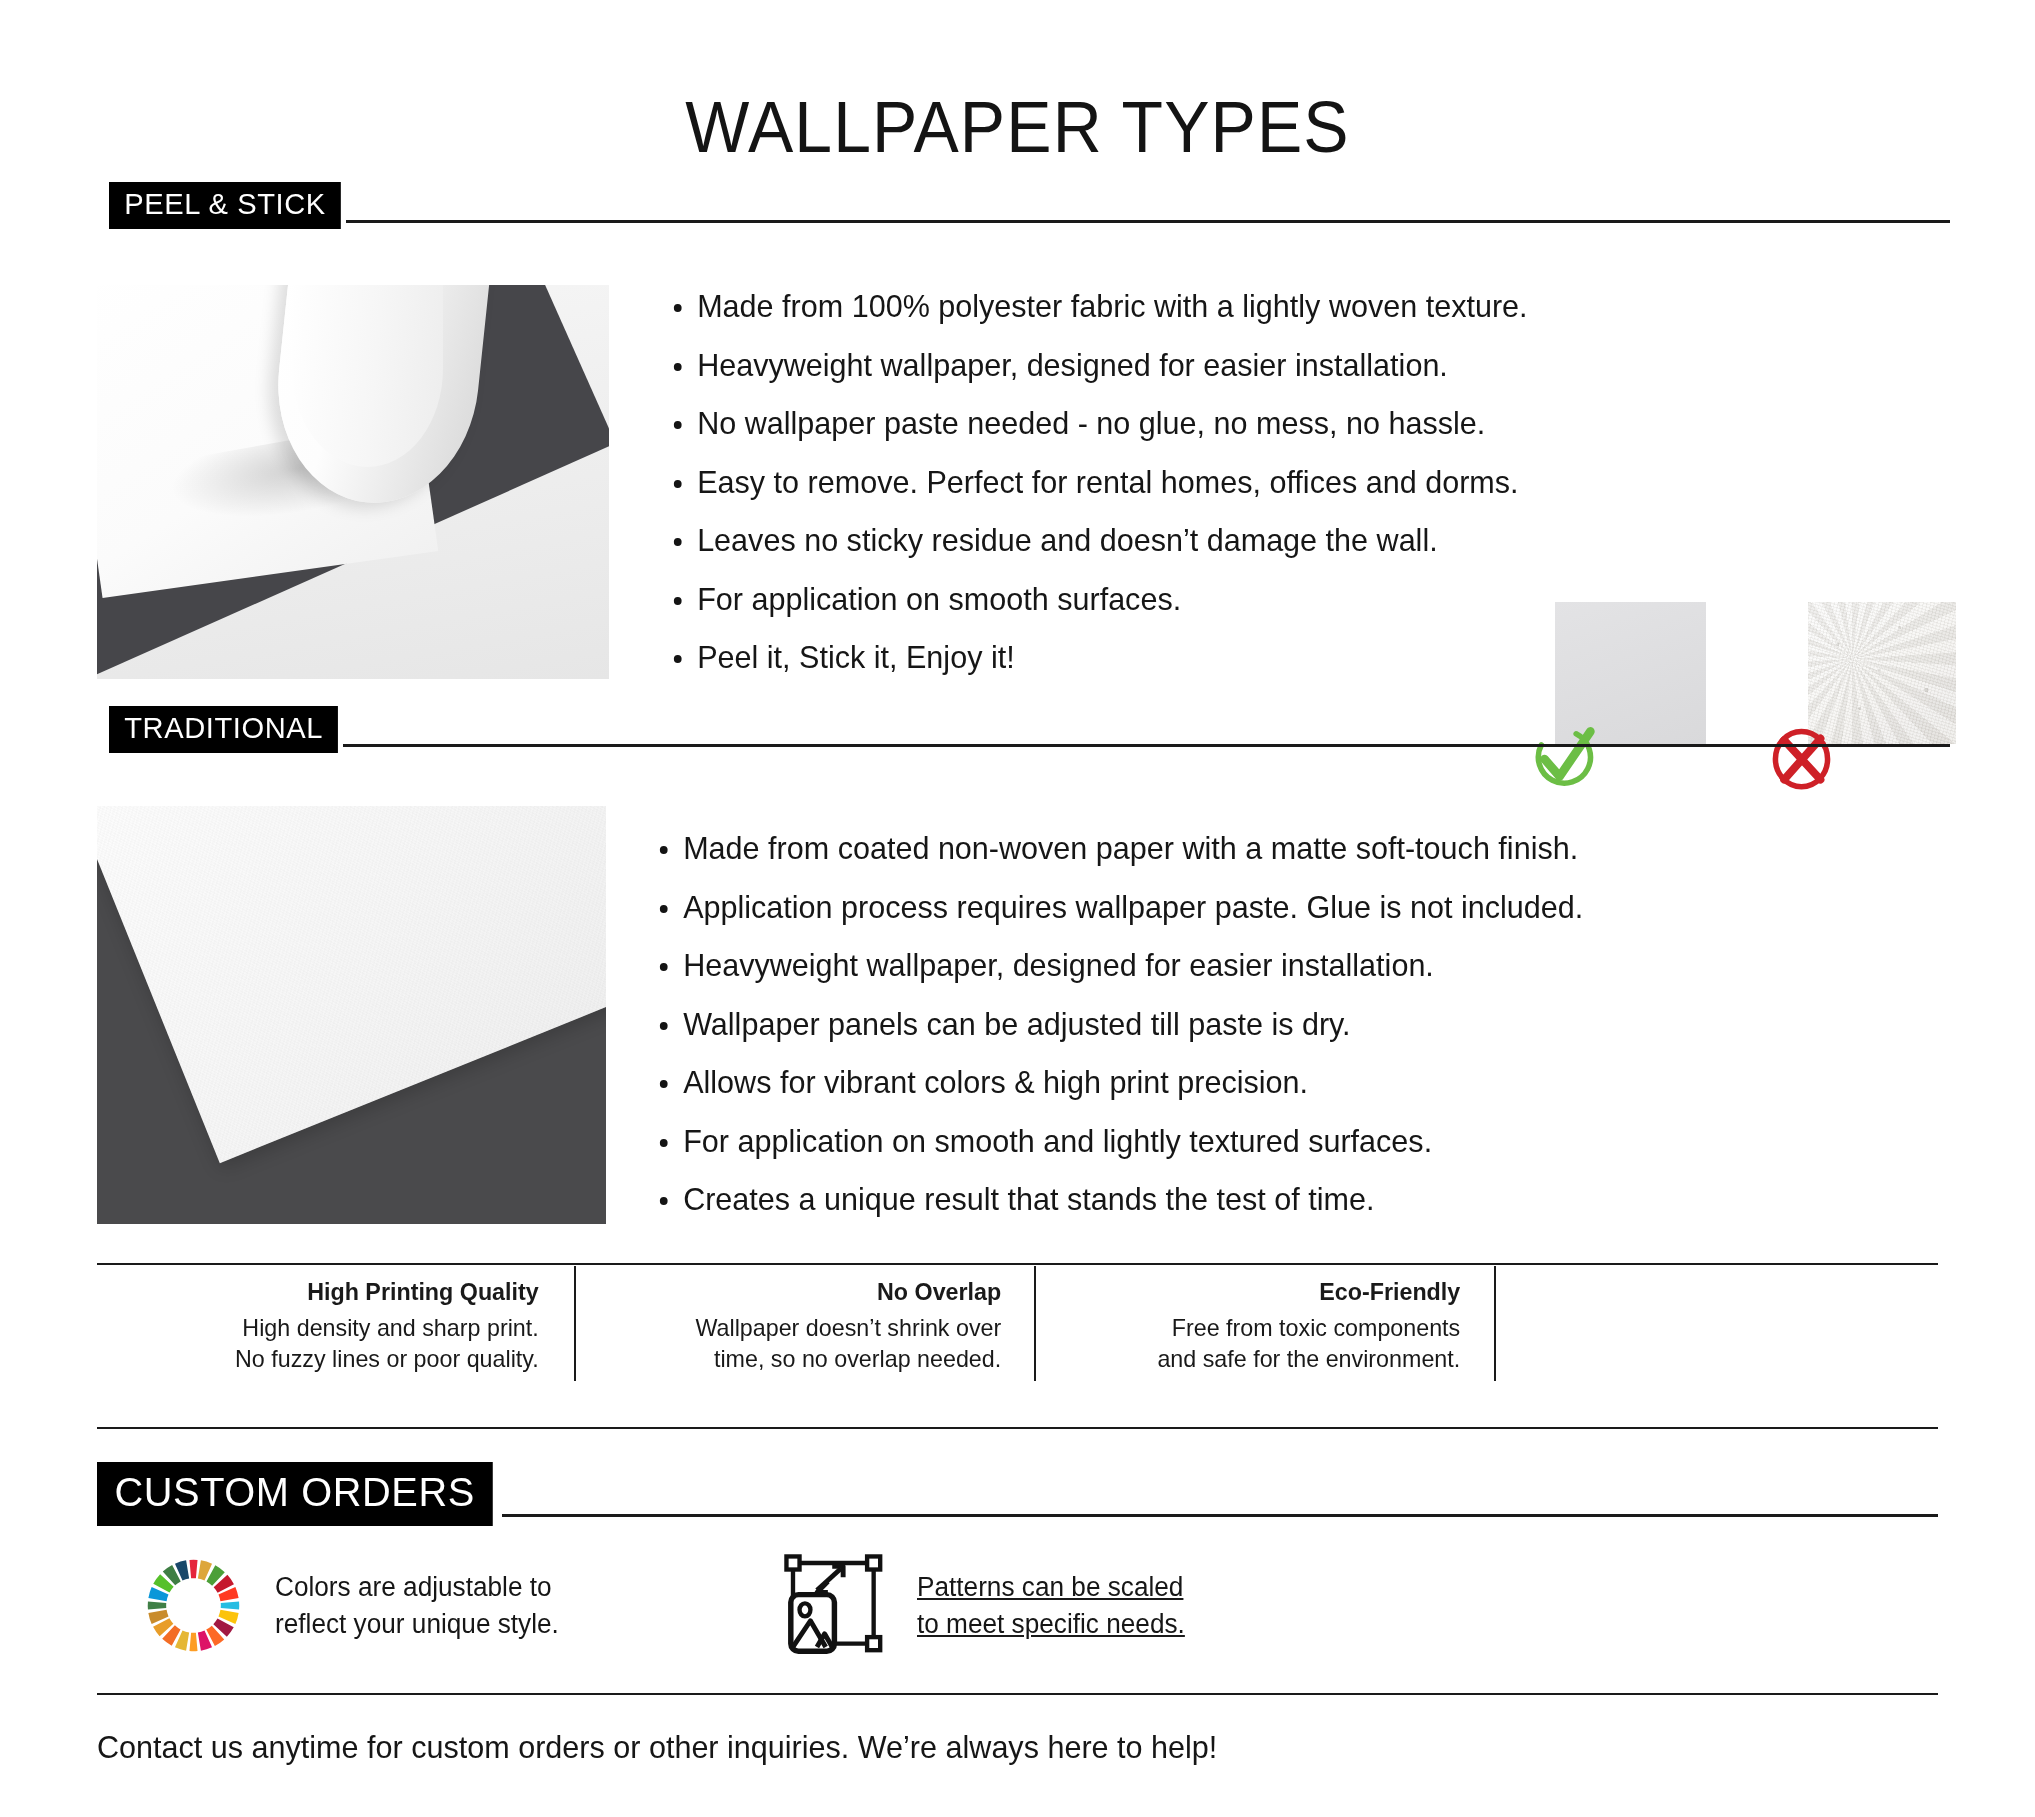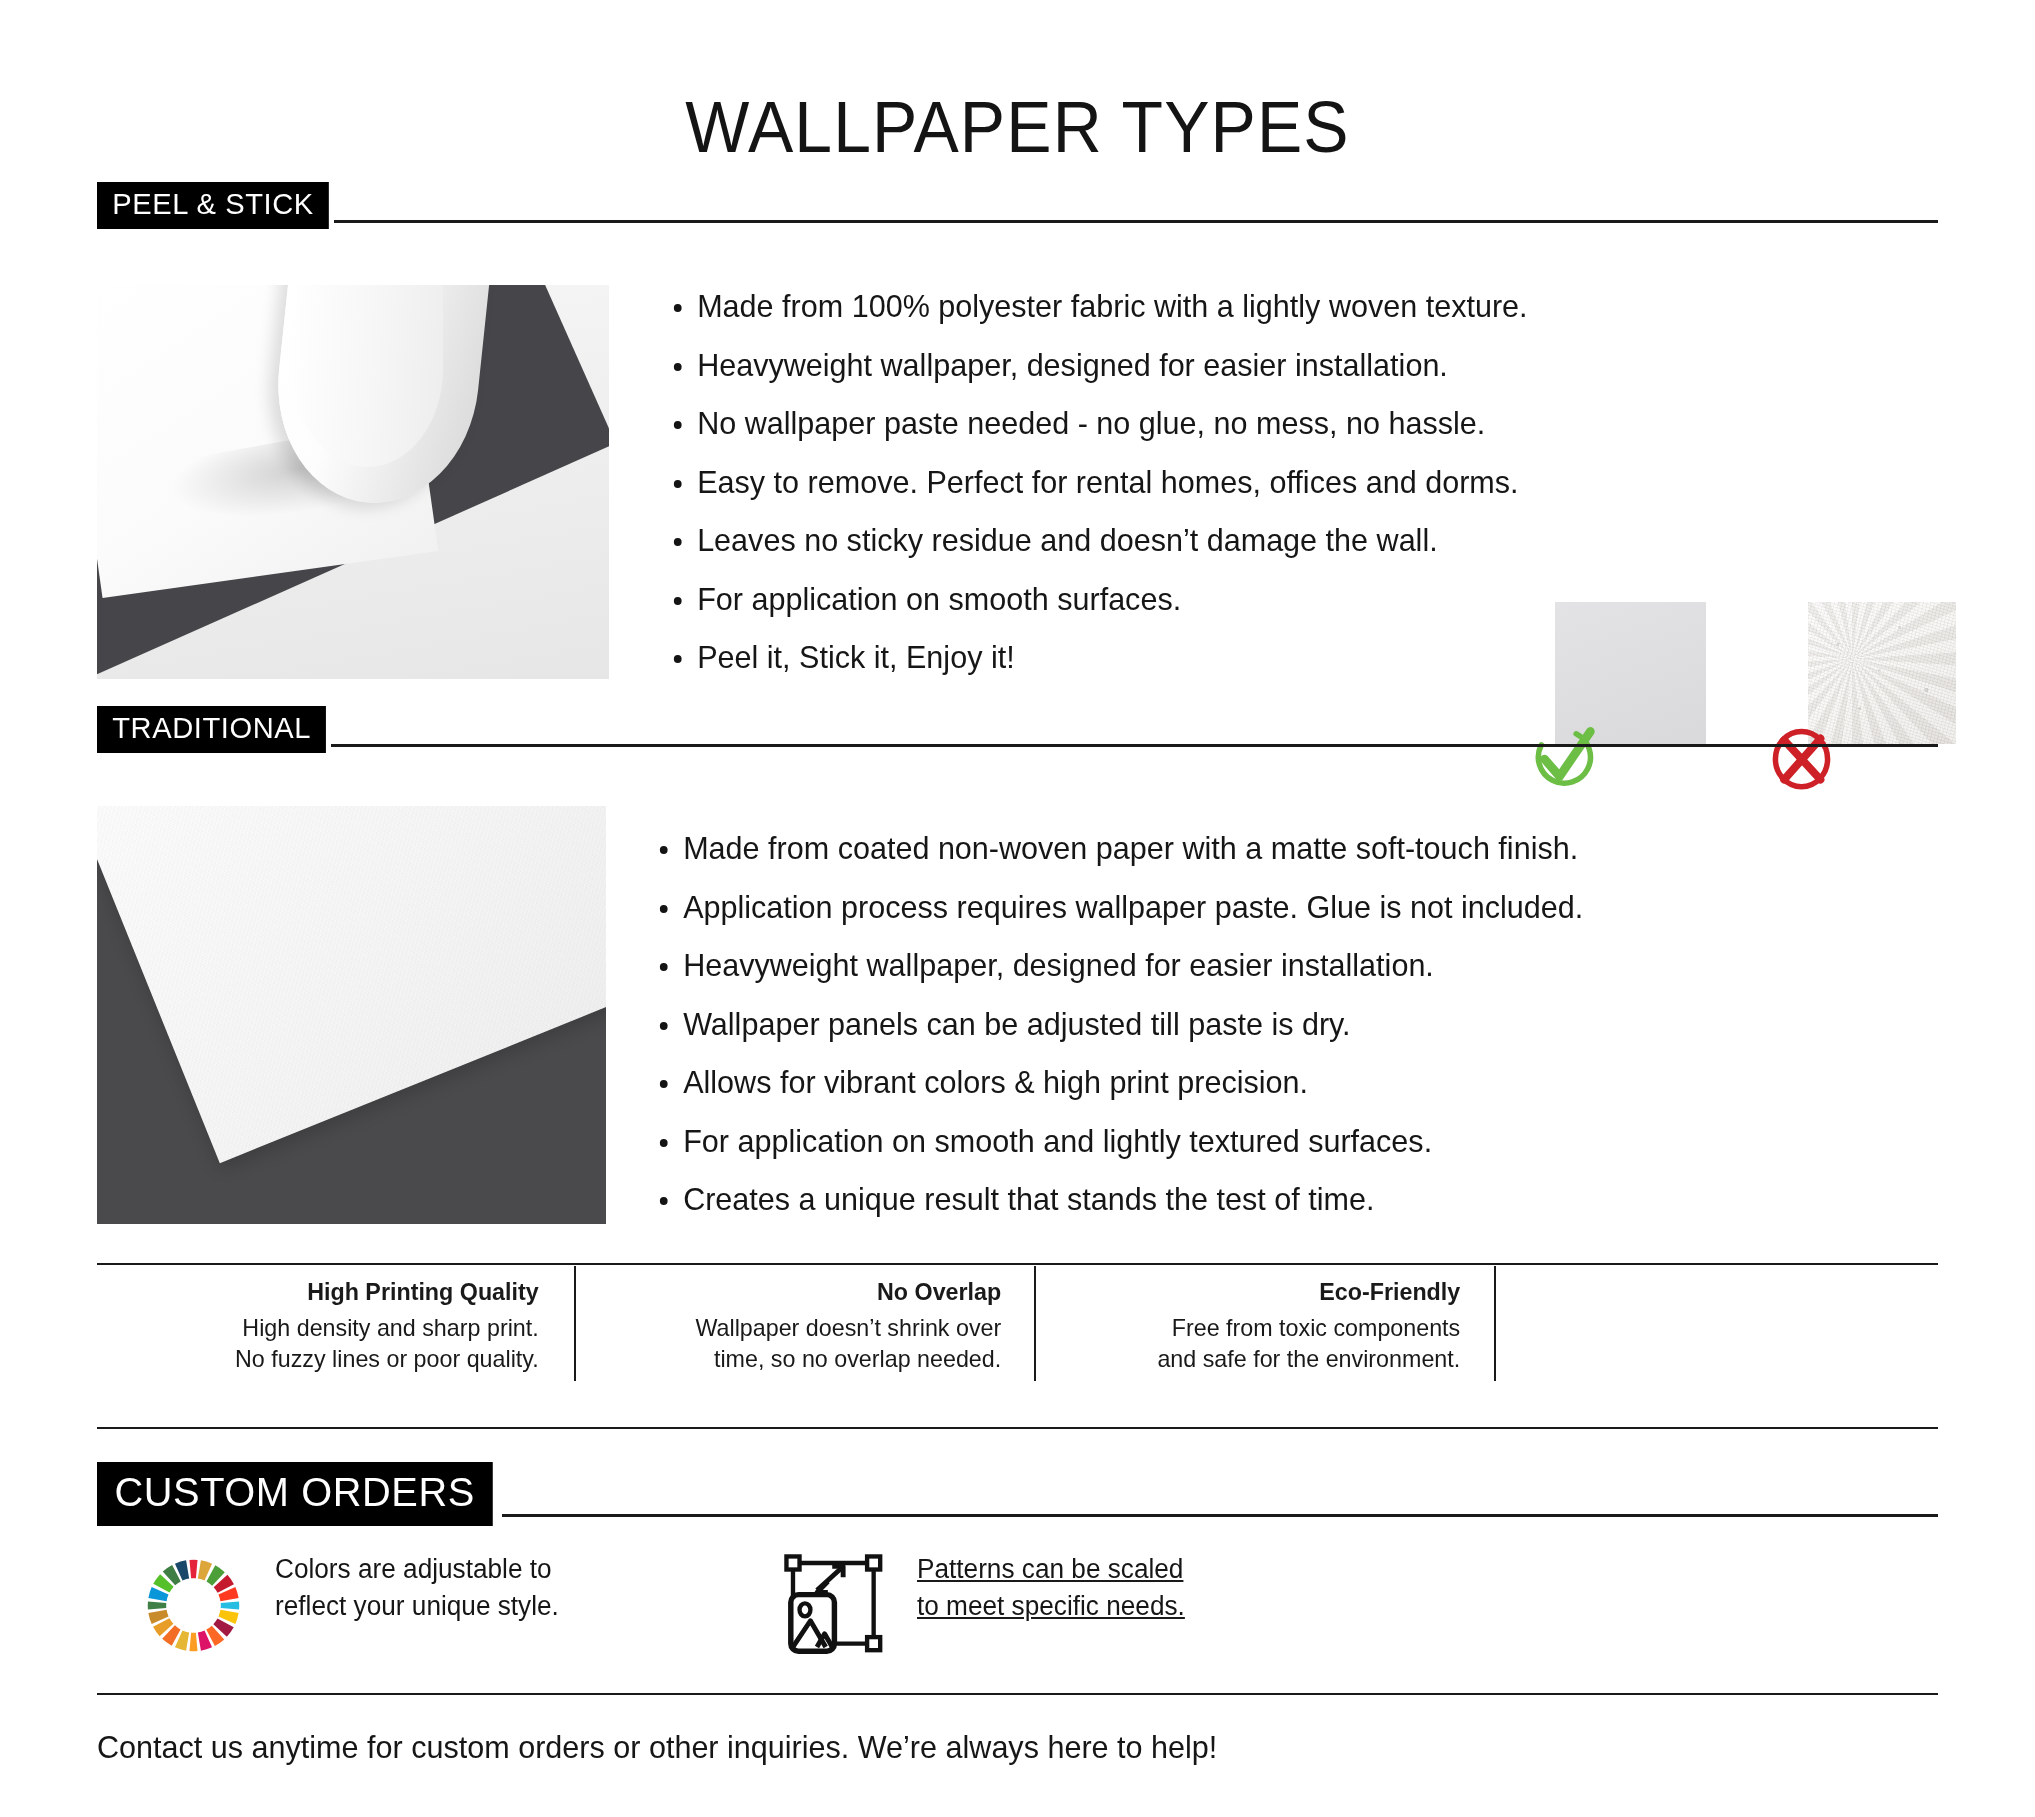--- a/index.html
+++ b/index.html
@@ -18,21 +18,21 @@
     position:absolute; left:0; top:85px; width:2035px;
     text-align:center;
     font-size:73px;
     font-weight:300;
     letter-spacing:1.2px;
     color:#141414;
     transform:scaleX(0.93);
   }
 
   
-  .sec-head { position:absolute; left:97px; display:flex; align-items:center; width:1841px;text-align:right; }
+  .sec-head { position:absolute; left:109px; display:flex; align-items:center; width:1841px;text-align:right; }
   .badge {
     background:#000; color:#fff;
     font-size:30px; font-weight:400; letter-spacing:0.6px;
     padding:7.3px 15.7px 9.7px 15.7px;
     line-height:1.0;
     white-space:nowrap;
     transform:scaleX(0.97);
     transform-origin:left center;
     z-index:2;
   }
@@ -149,21 +149,21 @@
   .feat:nth-child(4){ width:442px; padding-left:51px; }
   .feat .divider {
     position:absolute; right:0; top:-12px; width:1.8px; height:115px; background:#1a1a1a;
   }
   .feat h3 { font-size:24px; font-weight:700; margin-bottom:5.5px; letter-spacing:0; transform:scaleX(0.97); transform-origin:left; }
   .feat p { font-size:24px; font-weight:300; line-height:1.32; color:#191919; white-space:pre-line; transform:scaleX(0.97); transform-origin:left; }
 
   
   .co-head { position:absolute; left:97px; top:1448px; display:flex; align-items:center; width:1841px;margin-top:14px; }
   .co-items { position:absolute; left:97px; top:1551px; width:1841px; display:flex; }
-  .co-item { display:flex; }
+  .co-item { display:flex; align-items:center; }
   .co-item:nth-child(1){ width:660px; padding-left:42px; }
   .co-item:nth-child(2){ width:606px; padding-left:24px;text-decoration:underline; }
   .co-item:nth-child(3){ width:575px; padding-left:24px; }
   .co-ico { width:109px; height:109px; flex:0 0 109px; margin-right:27px; }
   .co-txt { font-size:27px; font-weight:300; line-height:1.36; color:#161616; white-space:pre-line; transform:scaleX(0.97); transform-origin:left; }
 
   
   .footer {
     position:absolute; left:97px; top:1729px; width:1841px;
     font-size:31.5px; font-weight:300; color:#161616;

